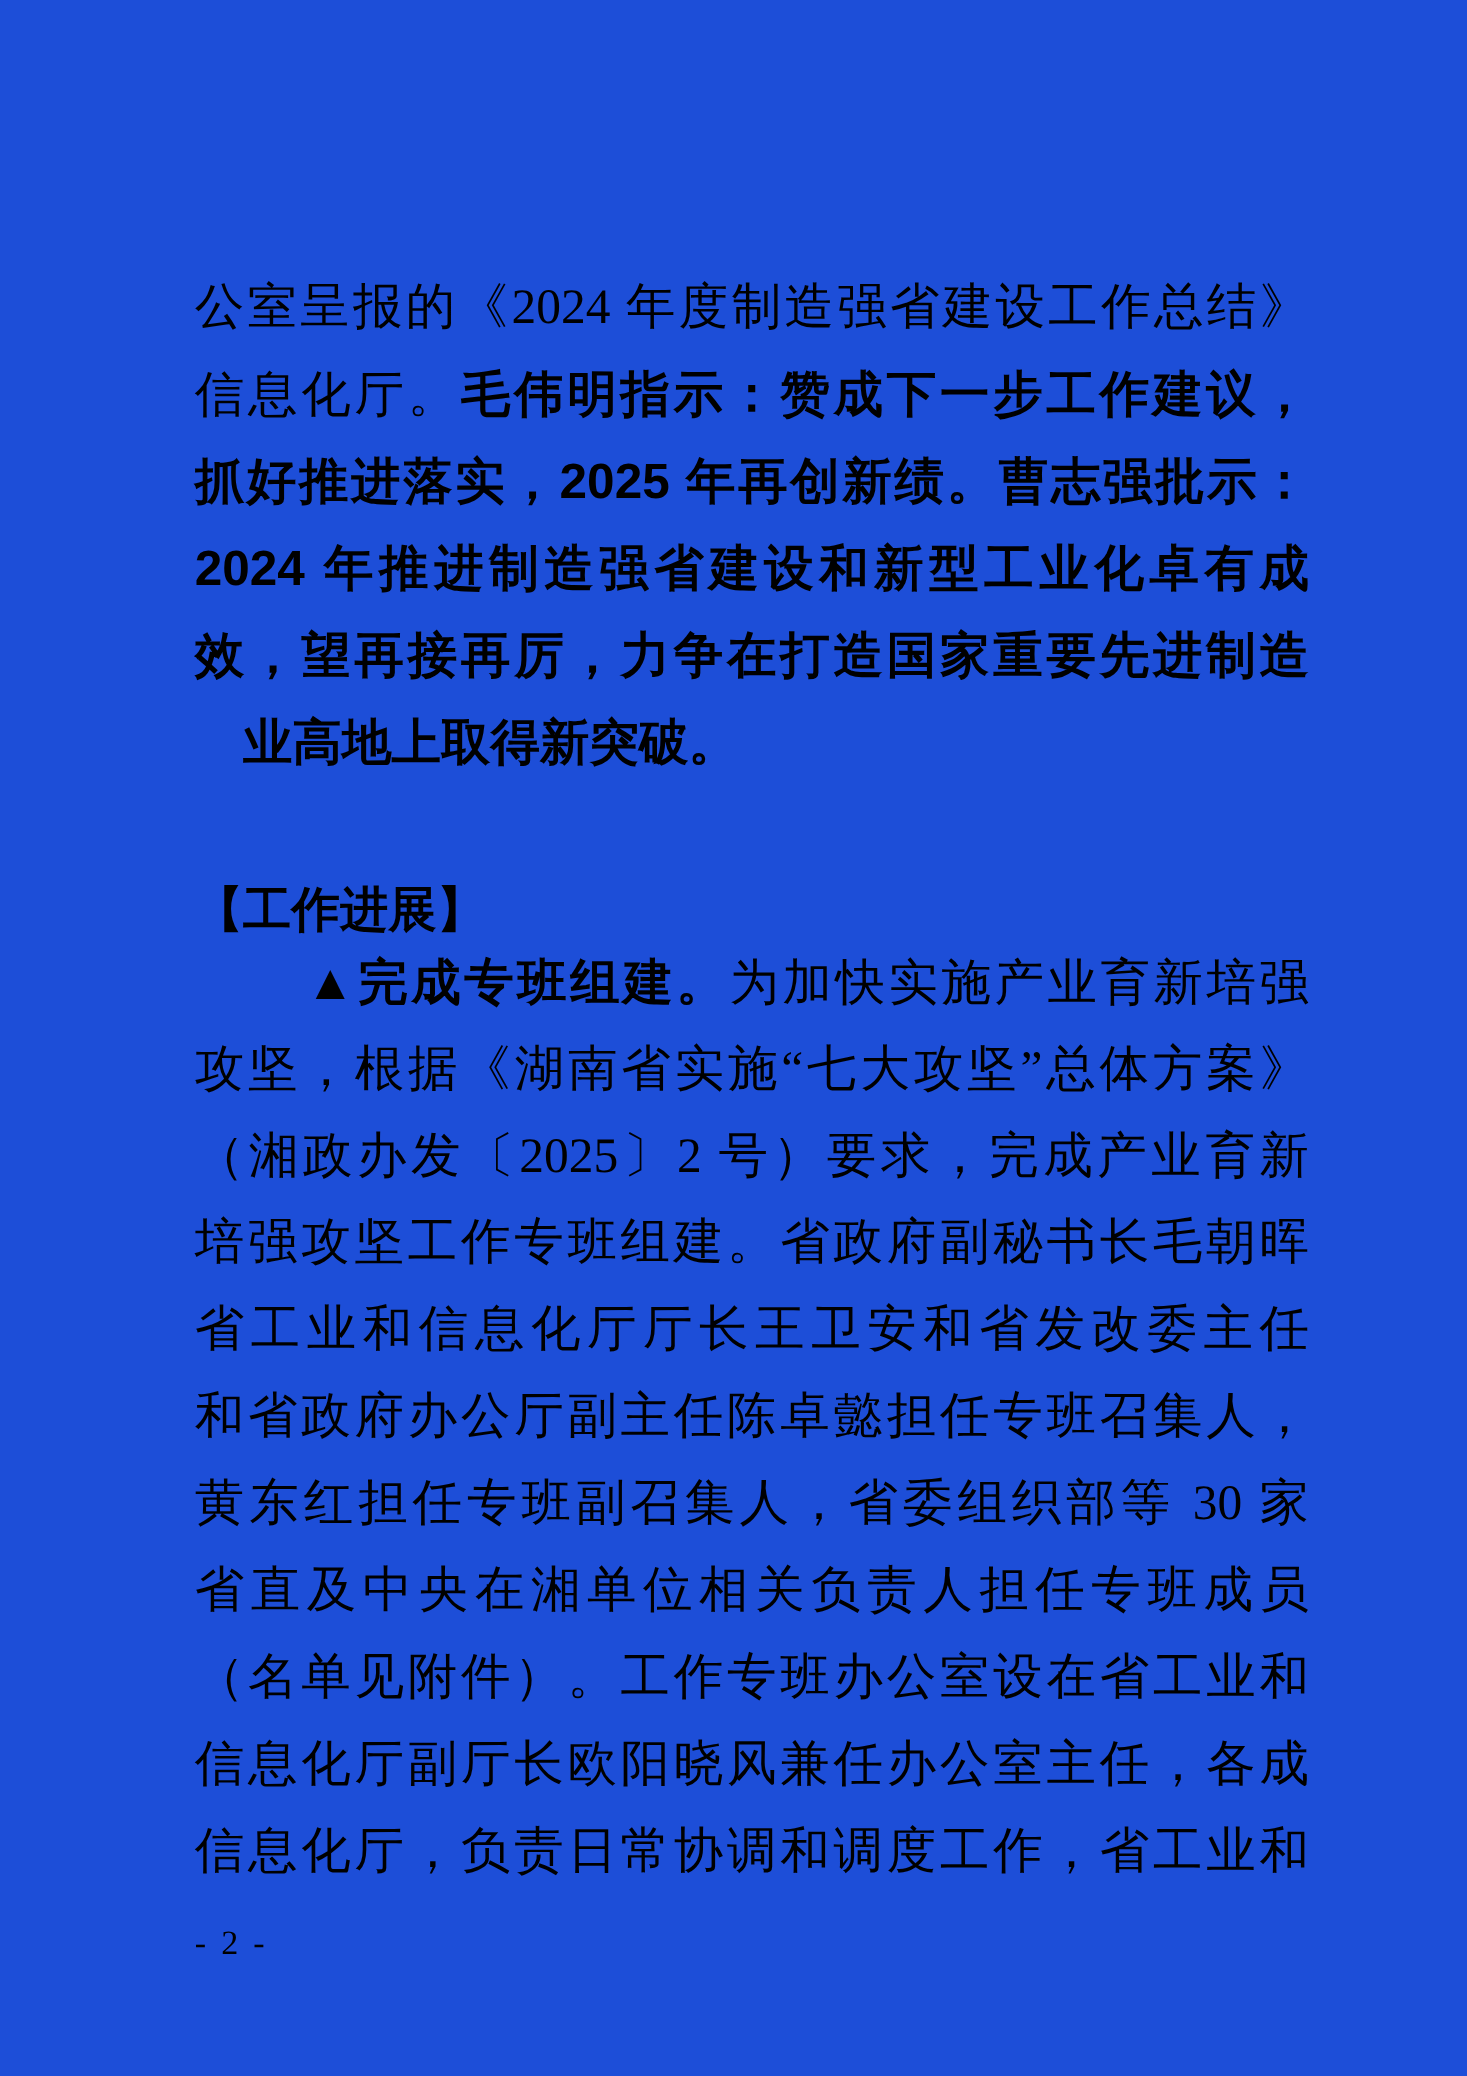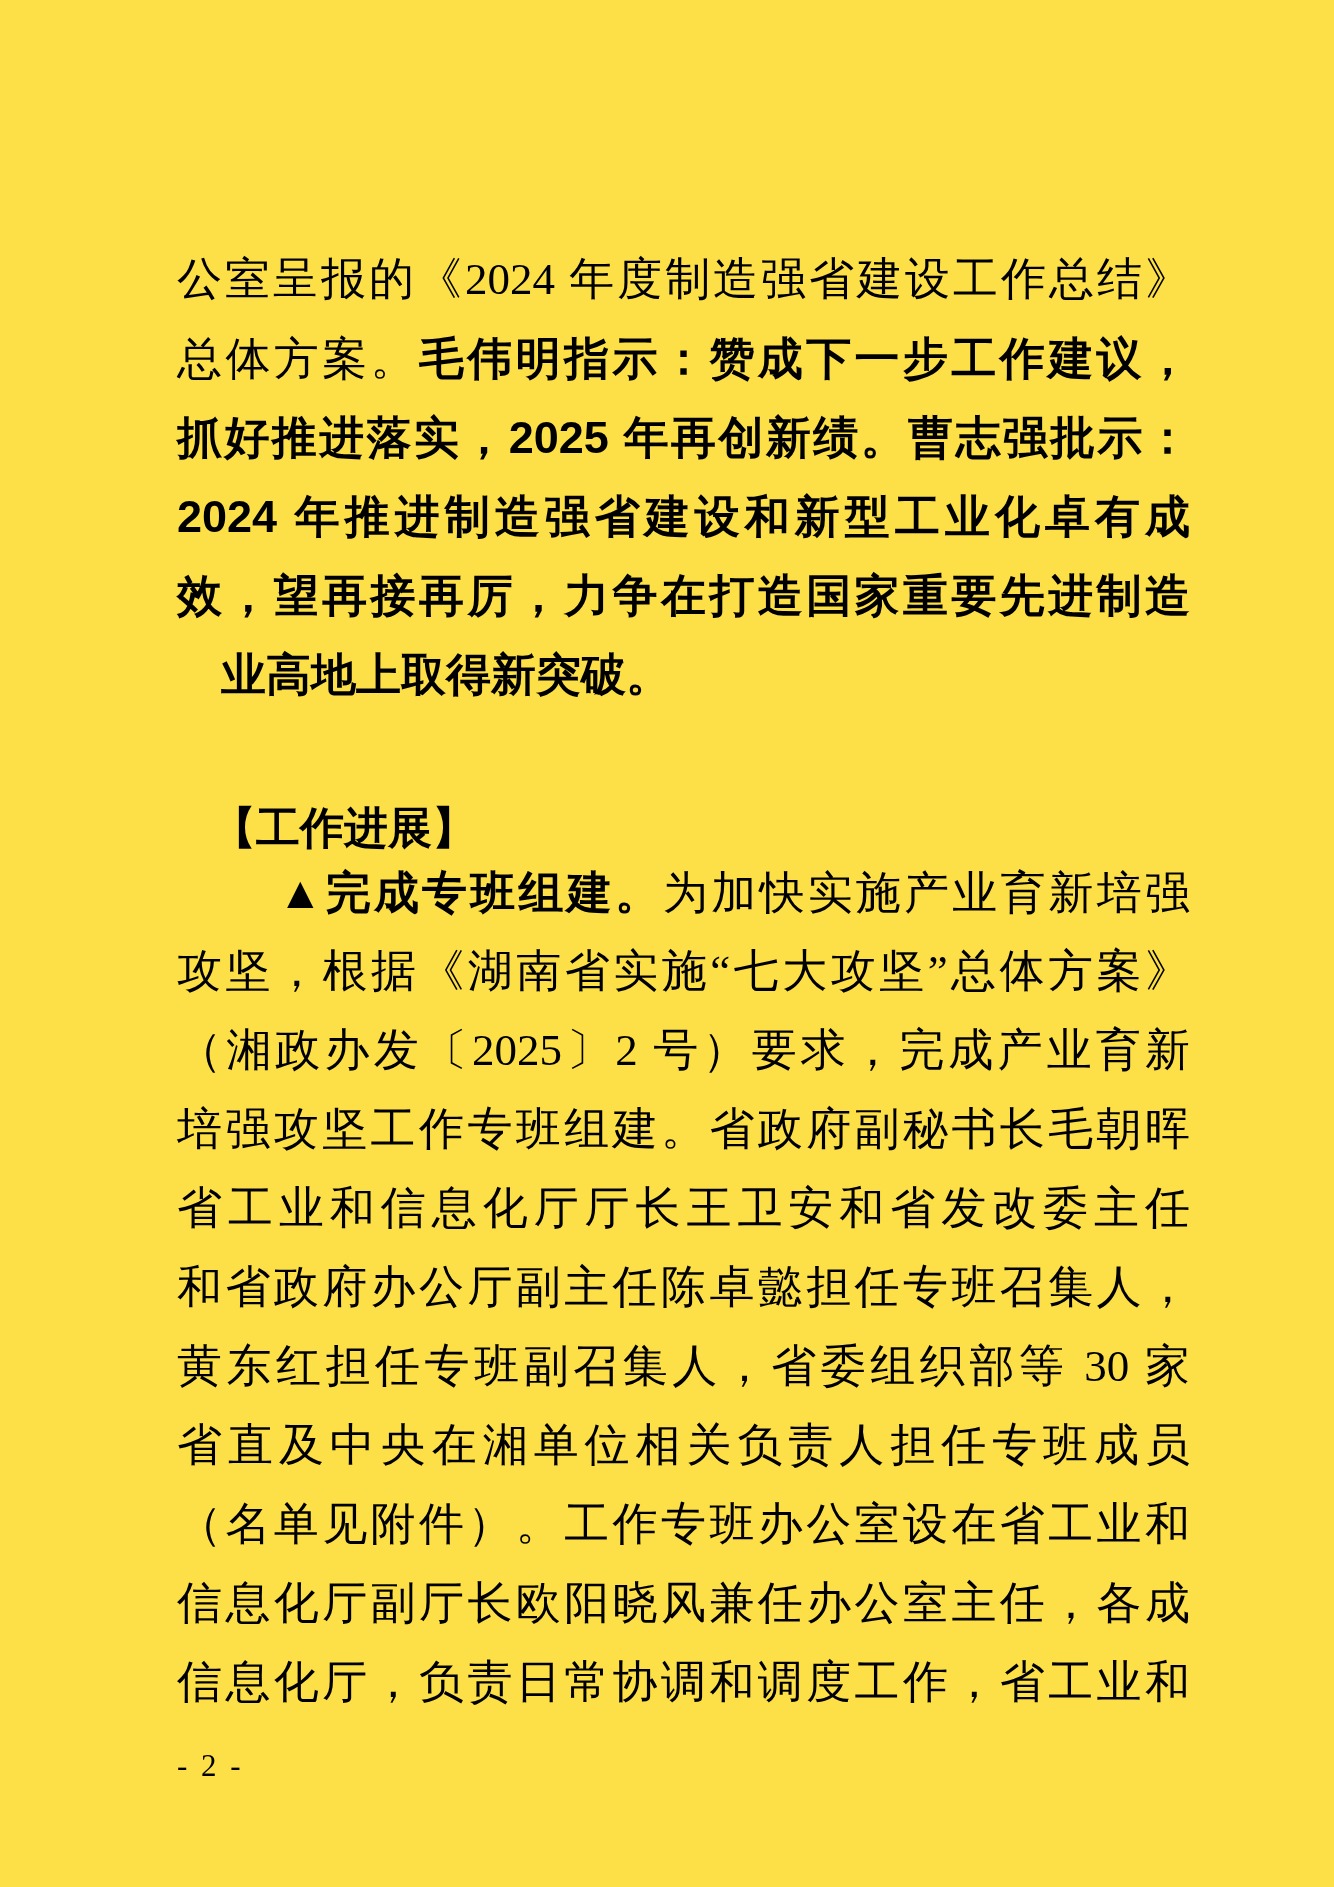--- a/index.html
+++ b/index.html
@@ -1,20 +1,20 @@
 <!DOCTYPE html>
 <html><head>
 <meta charset="utf-8">
 <style>
   html, body { margin: 0; padding: 0; background: #888; }
   .page {
     position: relative;
     width: 1334px;
     height: 1887px;
-    background: #fde047;
+    background: #1d4ed8;
     color: #000000;
     overflow: hidden;
     font-family: "Liberation Serif", "DejaVu Serif", serif;
   }
   .textblock {
     position: absolute;
     left: 177px;
     width: 1013px;
   }
   .line {
@@ -52,42 +52,41 @@
     top: 788px;
     width: 1013px;
     height: 79px;
     line-height: 79px;
   }
   .section-header {
     font-family: "Liberation Sans", "DejaVu Sans", sans-serif;
     font-weight: 600;
     font-size: 44px;
     color: #000000;
-    margin-left: 35px;
   }
   .page-number {
     position: absolute;
     left: 177px;
     top: 1746px;
     height: 40px;
     line-height: 40px;
     font-size: 31px;
     letter-spacing: 3px;
     font-family: "Liberation Serif", "DejaVu Serif", serif;
     color: #000000;
   }
 </style>
 </head>
 <body>
 
 <div class="page">
 
   <div class="textblock" id="para1" style="top: 240px;">
       <div class="line"><span class="seg-body">公室呈报的《2024 年度制造强省建设工作总结》</span></div>
-      <div class="line"><span class="seg-body">总体方案。</span><span class="seg-name">毛伟明指示：</span><span class="seg-strong">赞成下一步工作建议，</span></div>
+      <div class="line"><span class="seg-body">信息化厅。</span><span class="seg-name">毛伟明指示：</span><span class="seg-strong">赞成下一步工作建议，</span></div>
       <div class="line"><span class="seg-strong">抓好推进落实，2025 年再创新绩。</span><span class="seg-name">曹志强批示：</span></div>
       <div class="line"><span class="seg-strong">2024 年推进制造强省建设和新型工业化卓有成</span></div>
       <div class="line"><span class="seg-strong">效，望再接再厉，力争在打造国家重要先进制造</span></div>
       <div class="line noj"><span class="seg-strong">业高地上取得新突破。</span></div>
     </div>
 
   <div class="section-header-block">
     <span class="section-header">【工作进展】</span>
   </div>
 

